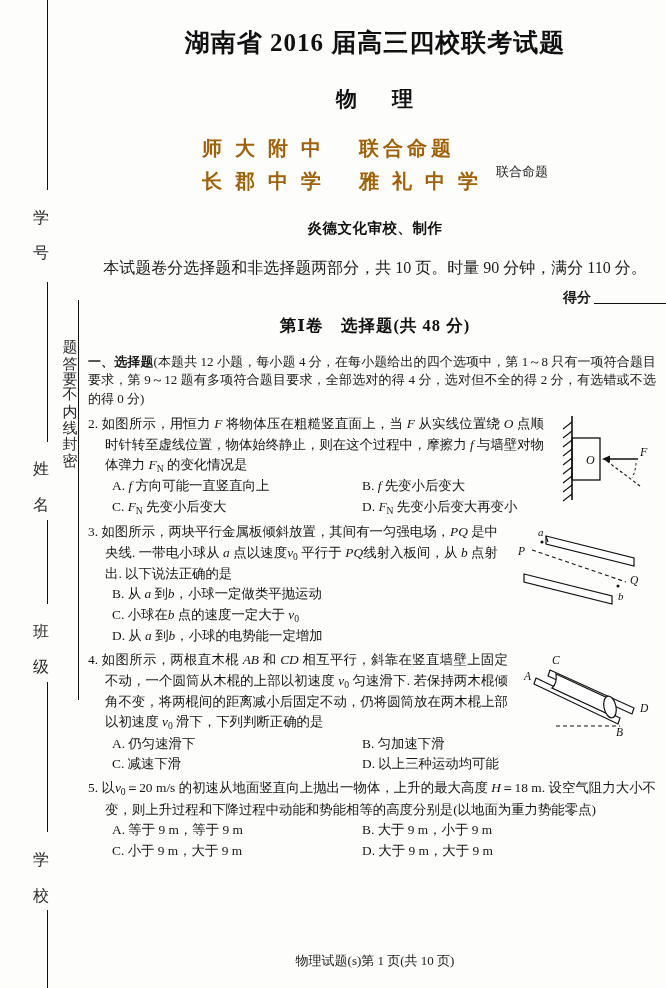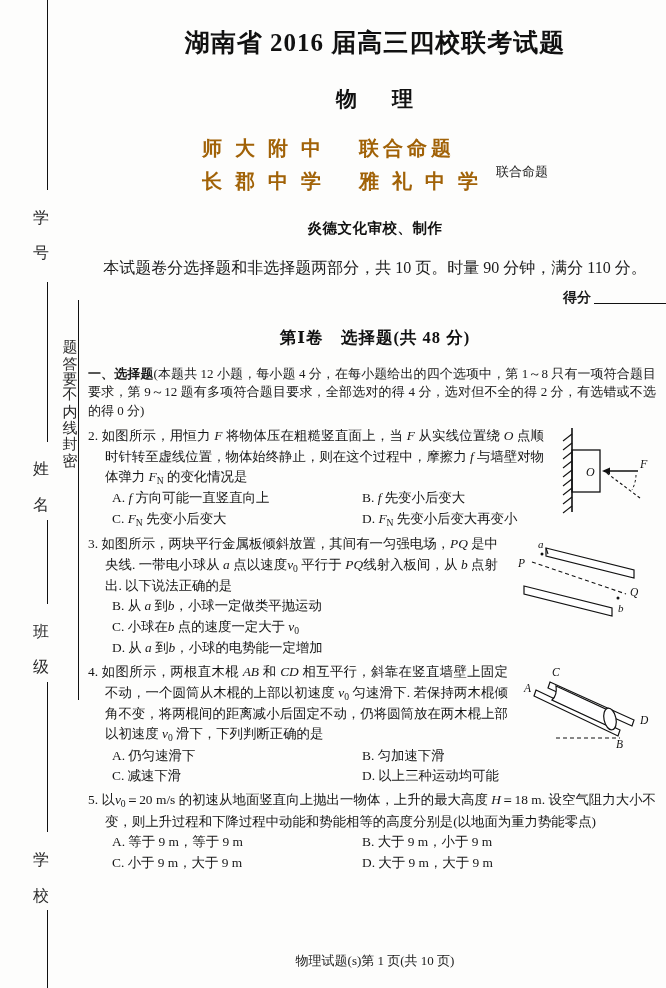--- a/index.html
+++ b/index.html
@@ -151,21 +151,21 @@
     width: 72px;
     border-bottom: 1.4px solid #111;
     margin-left: 3px;
     vertical-align: -2px;
   }
 
   .part-title {
     text-align: center;
     font-size: 16.5px;
     font-weight: bold;
-    margin-top: 20px;
+    margin-top: 8px;
     letter-spacing: 1px;
     color: #111;
   }
 
   .sec-head {
     margin-top: 16px;
     font-size: 13px;
     line-height: 1.42;
     padding: 0 10px 0 4px;
     text-align: justify;

